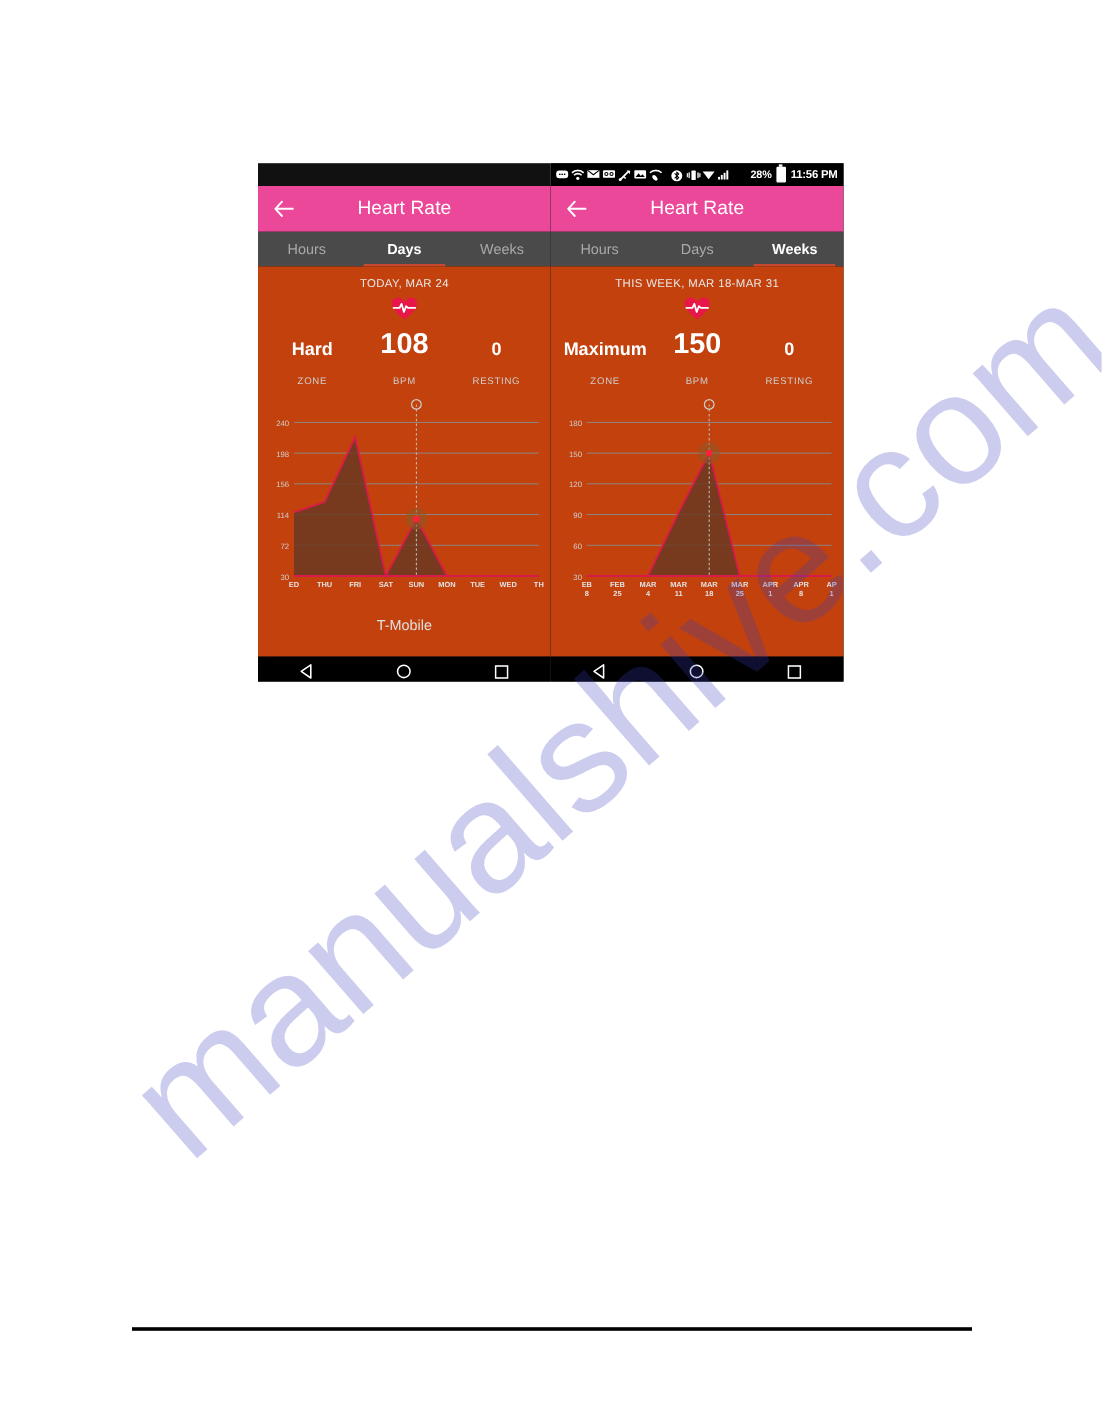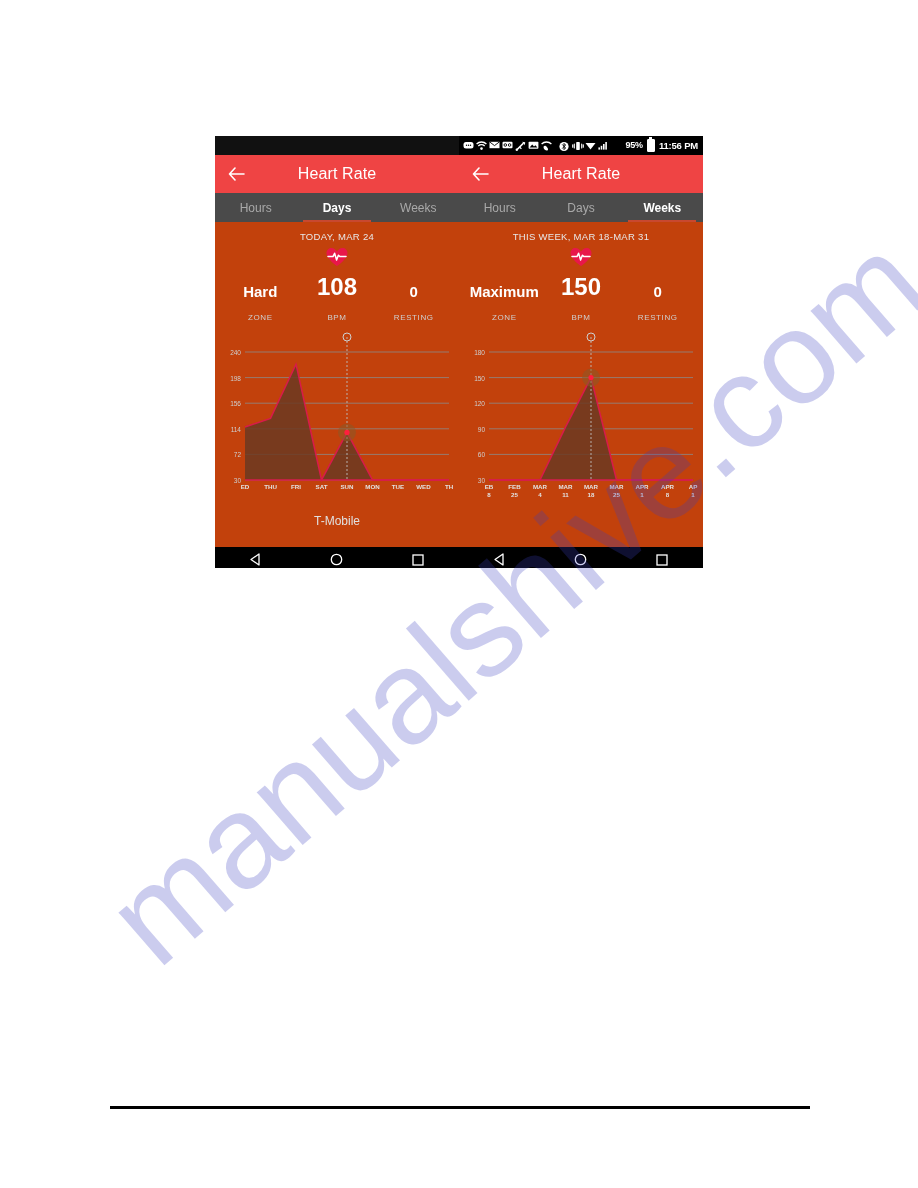--- a/index.html
+++ b/index.html
@@ -95,21 +95,21 @@
     color: #ffffff;
     font-size: 9.5px;
     font-weight: 700;
     line-height: 1;
     letter-spacing: -0.2px;
     padding-right: 1px;
   }
 
   .appbar {
     height: 38px;
-    background: #ef4444;
+    background: #ec4899;
     display: flex;
     align-items: center;
     position: relative;
   }
   .back-btn {
     width: 34px;
     display: flex;
     align-items: center;
     justify-content: center;
     margin-left: 4px;
@@ -420,21 +420,21 @@
       <span class="sb-ico">
           <svg width="11" height="9" viewBox="0 0 11 9">
             <rect x="0.4" y="6.4" width="1.6" height="2.2" fill="#fff"></rect>
             <rect x="2.7" y="4.8" width="1.6" height="3.8" fill="#fff"></rect>
             <rect x="5" y="3" width="1.6" height="5.6" fill="#fff"></rect>
             <rect x="7.3" y="1" width="1.6" height="7.6" fill="#fff"></rect>
           </svg>
         </span>
     </div>
     <div class="sb-spacer"></div>
-    <div class="sb-pct">95%</div>
+    <div class="sb-pct">28%</div>
     <div class="sb-batt"></div>
     <div class="sb-time">11:56 PM</div>
   </div>
 
   <div class="appbar">
     <div class="back-btn">
       <svg width="17" height="14" viewBox="0 0 17 14">
         <path d="M7 1 L1.5 7 L7 13 M1.5 7 H16" stroke="#ffffff" stroke-width="1.6" fill="none" stroke-linecap="round" stroke-linejoin="round"></path>
       </svg>
     </div>

